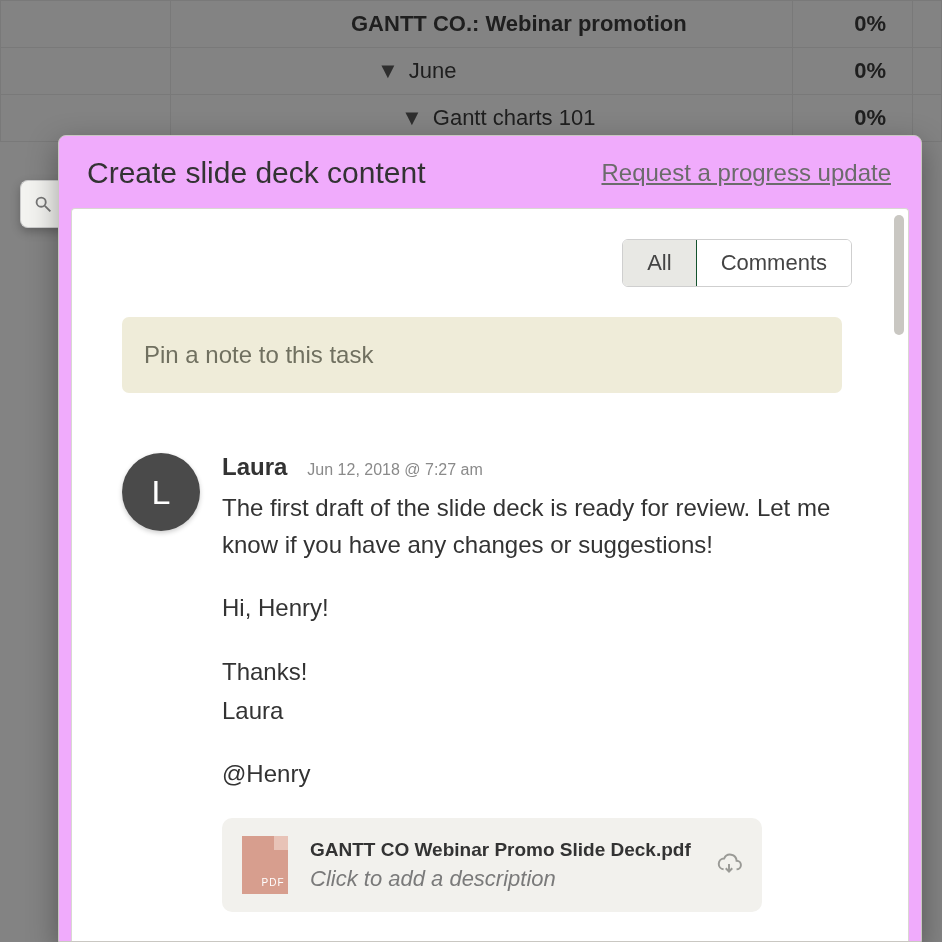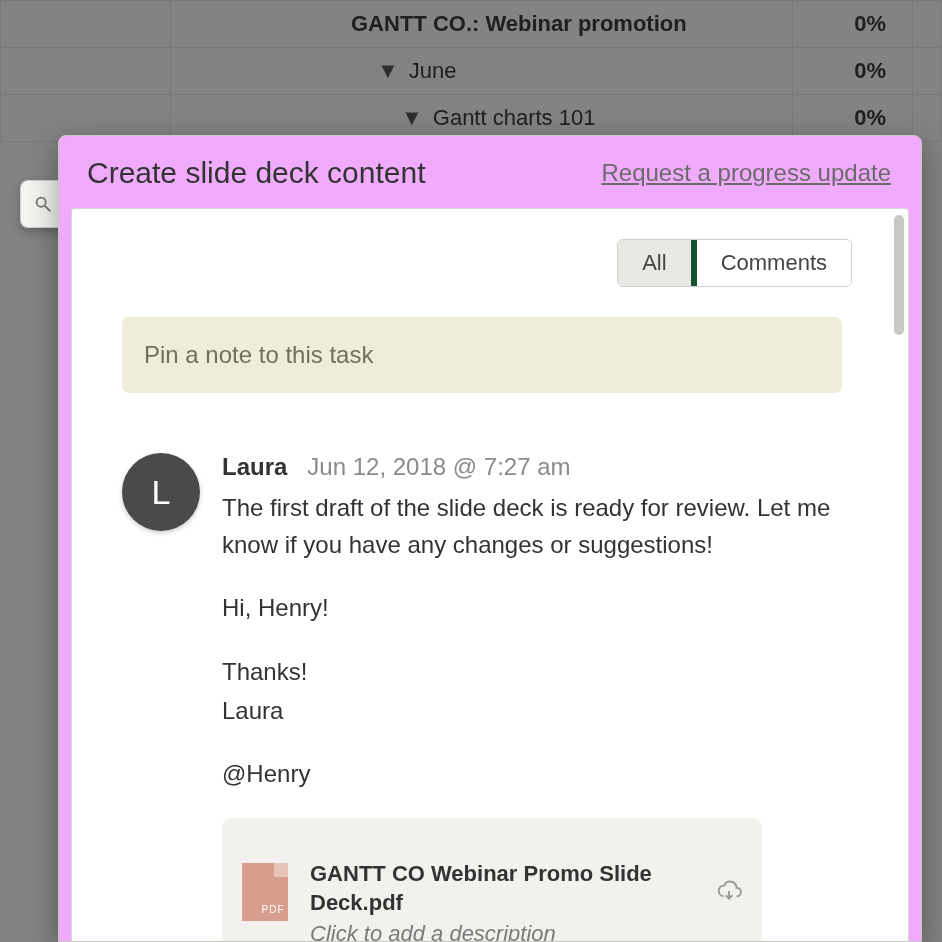--- a/index.html
+++ b/index.html
@@ -66,42 +66,42 @@
   .scrollbar {
     position:absolute; right:4px; top:6px; width:10px; height:120px;
     background:#c9c7c2; border-radius:6px;
   }
 
   .tabbar { display:flex; justify-content:flex-end; margin-bottom: 30px; }
   .seg { display:flex; border:1px solid #cfcfcf; border-radius:6px; overflow:hidden;align-items:flex-end; }
   .seg button {
     background:#fff; border:none; padding:10px 24px;
     font-size:22px; color:#444; cursor:pointer;
-    border-left:6px solid #14532d;
+    border-left:1px solid #14532d;
   }
   .seg button:first-child { border-left:none; }
   .seg button.active { background:#e8e8e4; }
 
   .pin-note {
     background:#efecd9; padding: 24px 22px; font-size:24px; color:#707060;
     margin: 0 10px 60px 10px;
     border-radius: 7px;
   }
 
   .comment { display:flex; gap:22px; padding: 0 10px; }
   .avatar {
     width:78px; height:78px; border-radius:50%;
     background:#4a4a4a; color:#fff;
     display:flex; align-items:center; justify-content:center;
     font-size:34px; font-weight:300; flex-shrink:0;
     box-shadow: 0 2px 5px rgba(0,0,0,0.2);
   }
   .comment-head { display:flex; align-items:baseline; gap:20px; margin-bottom:8px;}
   .author { font-size:24px; font-weight:600; color:#333; }
-  .time { font-size:24px; color:#8a8a8a;text-align:center; }
+  .time { font-size:16px; color:#8a8a8a;text-align:center; }
   .comment-body { font-size:24px; color:#333; line-height:1.55; }
   .comment-body p { margin-bottom: 26px; }
   .comment-body p:last-of-type { margin-bottom: 26px; }
 
   .attachment {
     margin-top: 10px;
     background:#f2f1ed; border-radius:10px;
     padding: 18px 20px; display:flex; align-items:center; gap:22px;
     max-width: 540px;
   }
@@ -116,21 +116,21 @@
   }
   .pdf-icon::after{
     content:""; position:absolute; top:0; right:0; width:14px; height:14px;
     background: #e8c3b7;
   }
   .pdf-label{
     position:absolute; bottom:6px; left:16px; right:0; text-align:center;
     font-size:10px; color:#fff; letter-spacing:1px;
   }
   .att-text { flex:1; }
-  .att-name { font-size:22px; font-weight:600; color:#333; line-height:1.3;margin-top:24px; }
+  .att-name { font-size:19px; font-weight:600; color:#333; line-height:1.3; }
   .att-desc { font-size:22px; font-style:italic; color:#7a7a7a; margin-top:4px;}
   .download-icon { color:#9a9a96; flex-shrink:0; }
 
 </style>
 </head>
 <body>
 
 <table class="bg-table">
   <tbody>
       <tr class="bg-row bg-row1">

